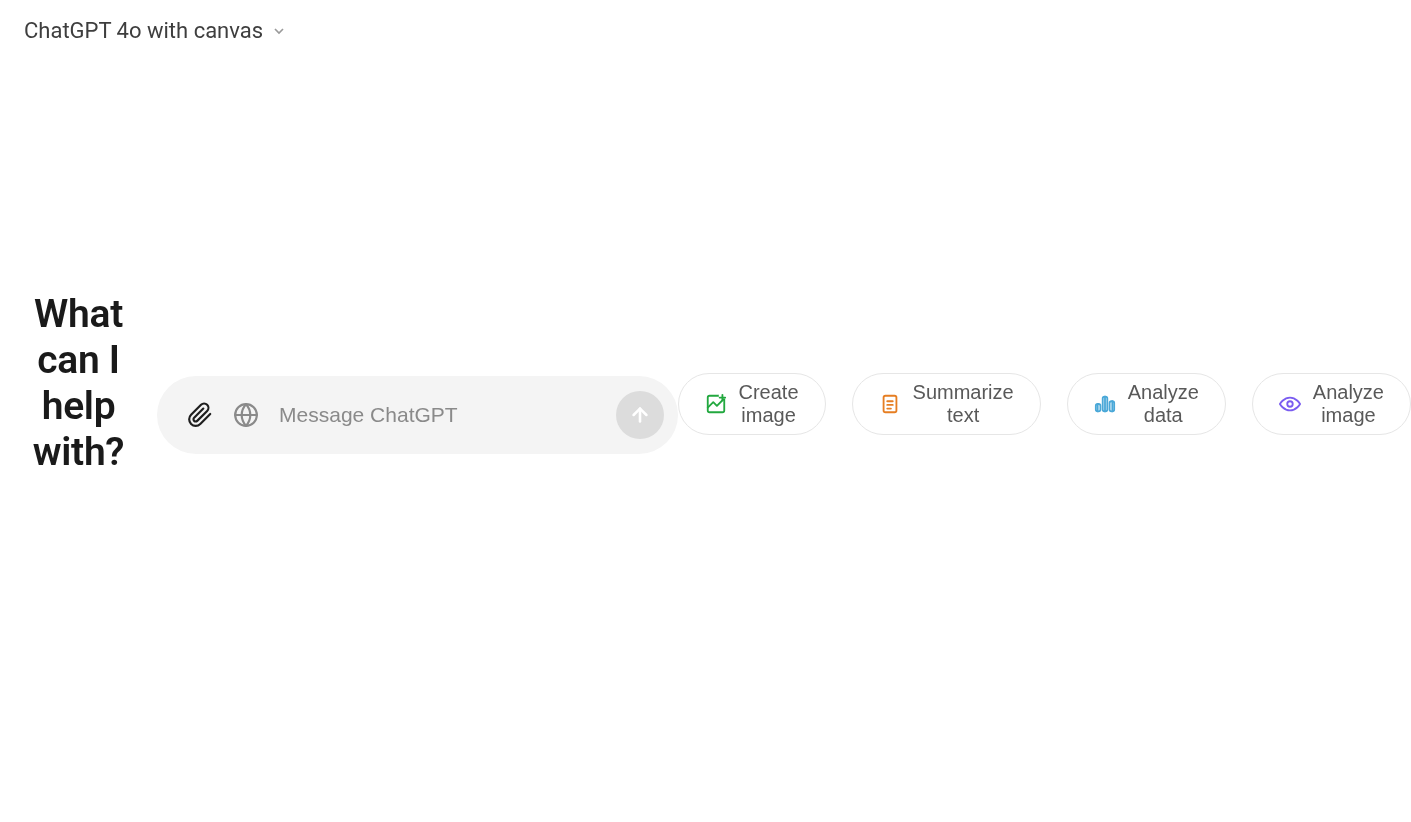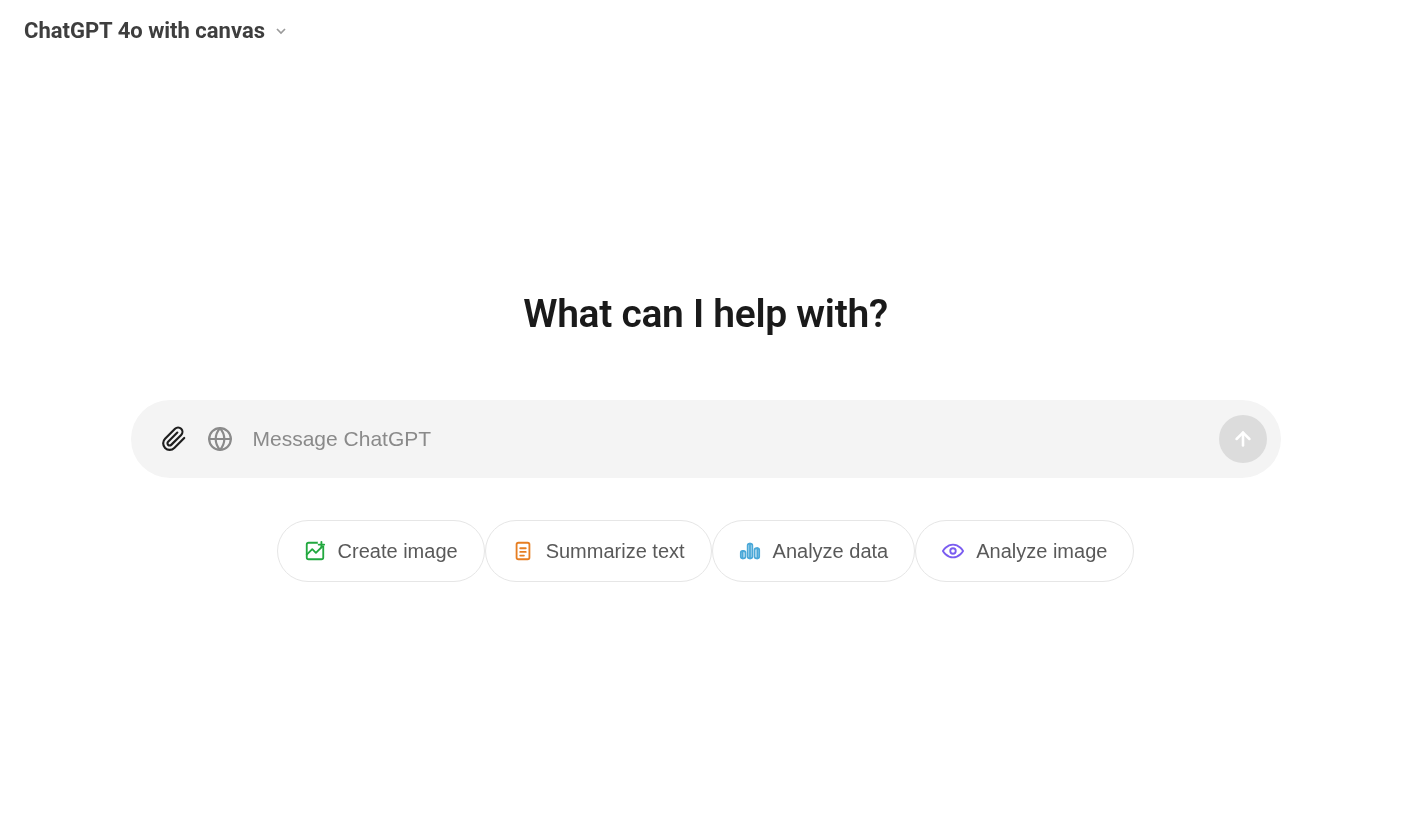--- a/index.html
+++ b/index.html
@@ -19,34 +19,34 @@
       display: flex;
       align-items: center;
       gap: 10px;
       padding: 18px 24px;
     }
     .model-selector {
       display: flex;
       align-items: center;
       gap: 8px;
       font-size: 22px;
-      font-weight: 700;
+      font-weight: 400;
       color: #3e3e3e;
       cursor: pointer;
     }
     .chevron-svg {
       width: 16px;
       height: 16px;
       stroke: #9a9a9a;
       stroke-width: 2.5;
       fill: none;
     }
     .main {
       display: flex;
-      flex-direction: column;
+      flex-direction: row;
       align-items: center;
       margin-top: 230px;
     }
     .heading {
       font-size: 39px;
       font-weight: 600;
       color: #1a1a1a;
       text-align: center;
       letter-spacing: -0.3px;
     }
@@ -93,21 +93,21 @@
       background: #dcdcdc;
       display: flex;
       align-items: center;
       justify-content: center;
       cursor: pointer;
       border: none;
     }
     .pill-row {
       margin-top: 42px;
       display: flex;
-      gap: 0;
+      gap: 26px;
       justify-content: center;
     }
     .pill {
       display: flex;
       align-items: center;
       gap: 12px;
       padding: 0 26px;
       height: 62px;
       border: 1px solid #e6e6e6;
       border-radius: 32px;

